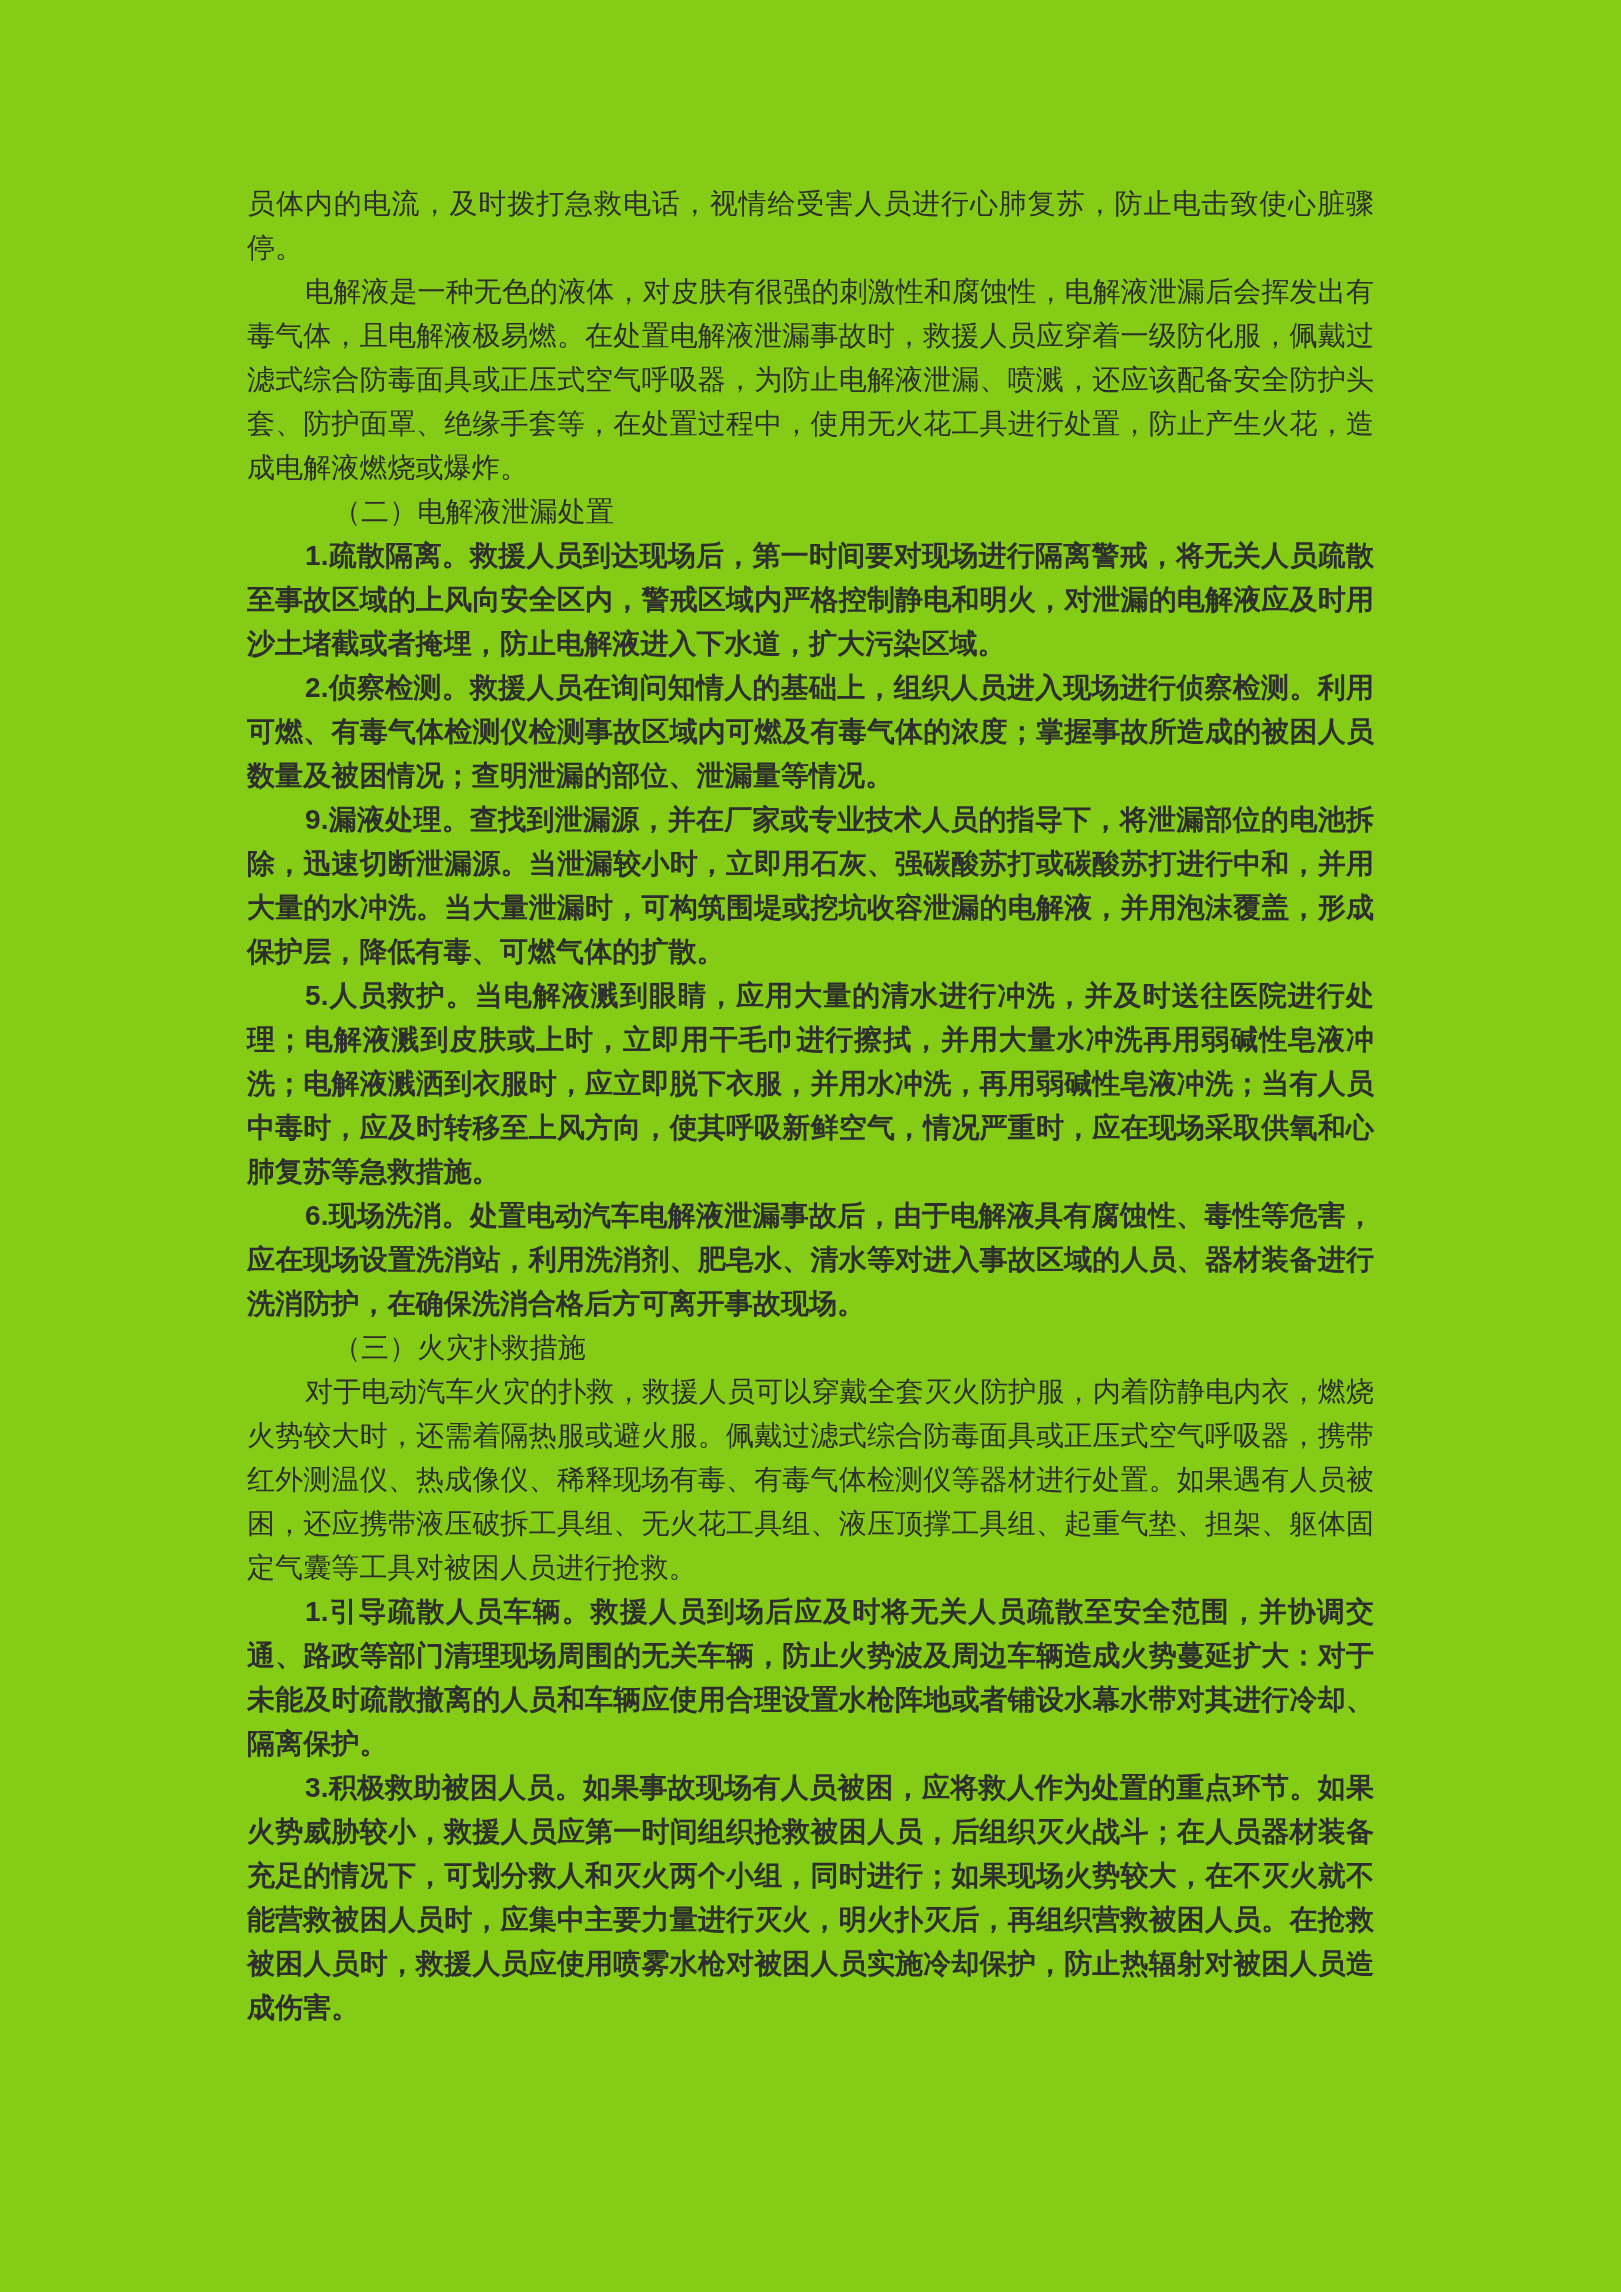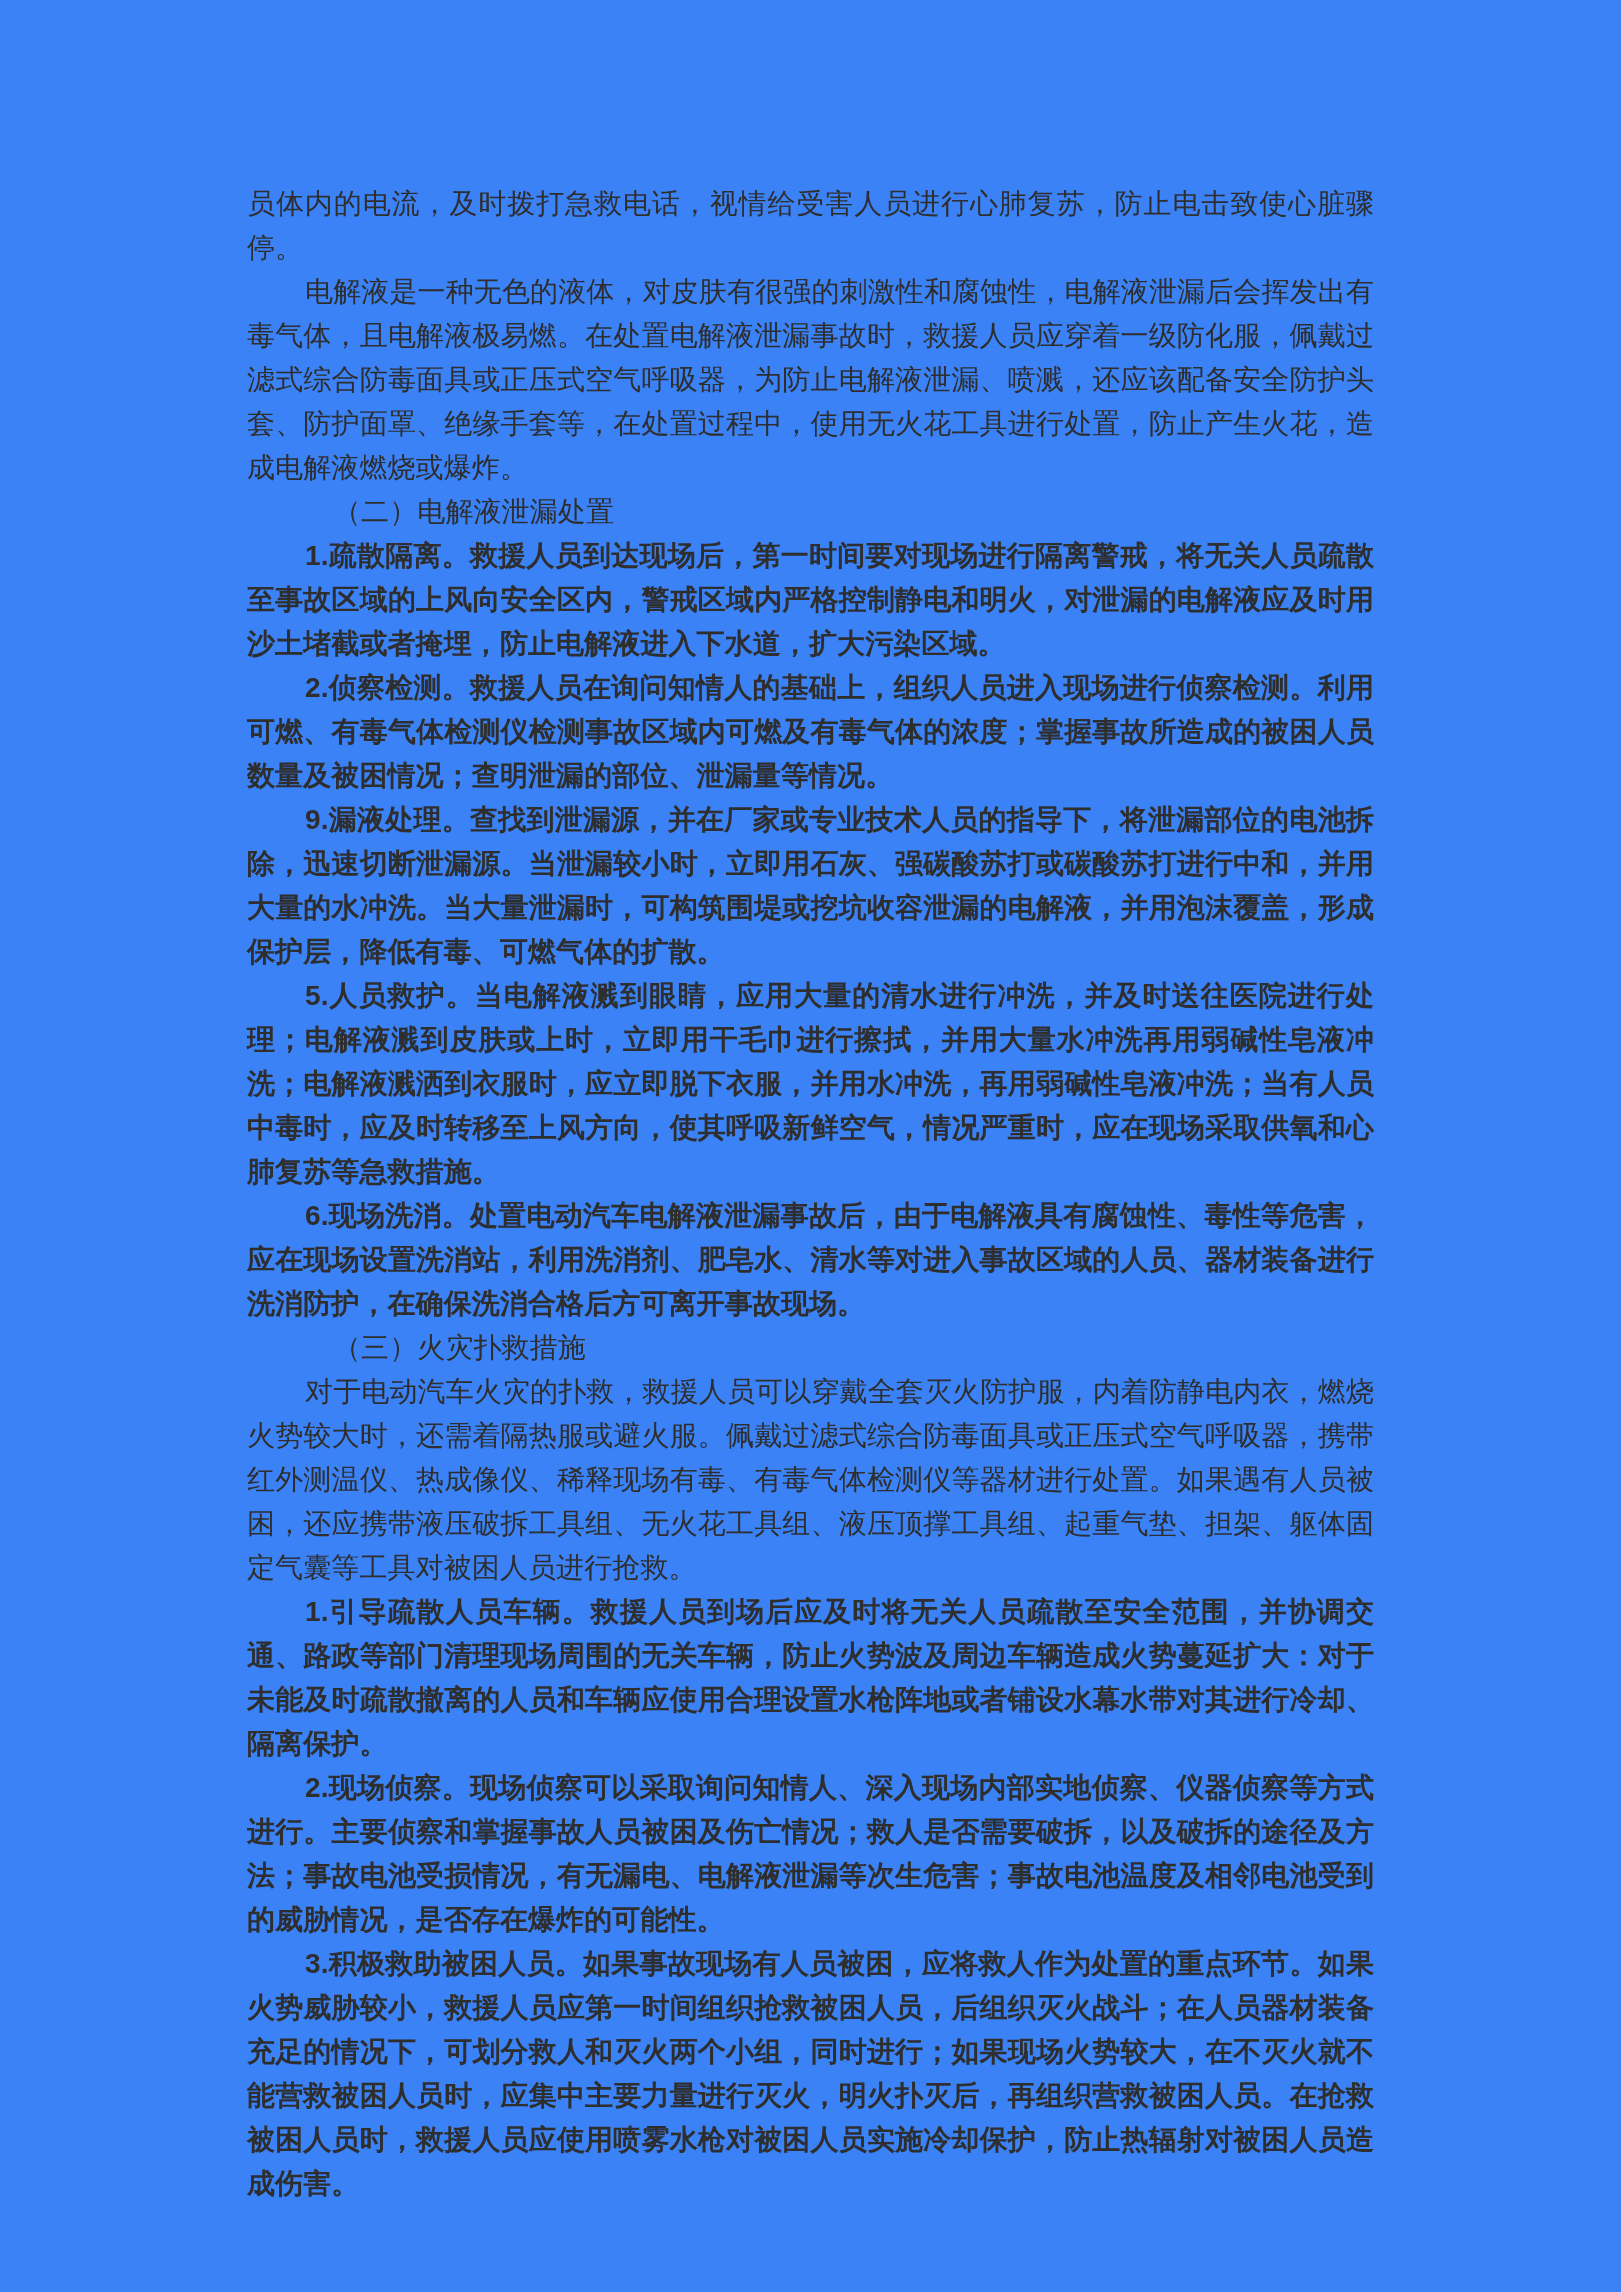--- a/index.html
+++ b/index.html
@@ -4,21 +4,21 @@
 <style>
   html, body {
     margin: 0;
     padding: 0;
     background: #ffffff;
   }
   .page {
     position: relative;
     width: 1621px;
     height: 2293px;
-    background: #3b82f6;
+    background: #84cc16;
     overflow: hidden;
     font-family: "Liberation Sans", "DejaVu Sans", sans-serif;
   }
   .text-block {
     position: absolute;
     left: 247px;
     top: 182px;
     width: 1127px;
   }
   .para {
@@ -71,19 +71,18 @@
     <p class="para item">5.人员救护。当电解液溅到眼睛，应用大量的清水进行冲洗，并及时送往医院进行处理；电解液溅到皮肤或上时，立即用干毛巾进行擦拭，并用大量水冲洗再用弱碱性皂液冲洗；电解液溅洒到衣服时，应立即脱下衣服，并用水冲洗，再用弱碱性皂液冲洗；当有人员中毒时，应及时转移至上风方向，使其呼吸新鲜空气，情况严重时，应在现场采取供氧和心肺复苏等急救措施。</p>
 
     <p class="para item">6.现场洗消。处置电动汽车电解液泄漏事故后，由于电解液具有腐蚀性、毒性等危害，应在现场设置洗消站，利用洗消剂、肥皂水、清水等对进入事故区域的人员、器材装备进行洗消防护，在确保洗消合格后方可离开事故现场。</p>
 
     <p class="para heading">（三）火灾扑救措施</p>
 
     <p class="para body">对于电动汽车火灾的扑救，救援人员可以穿戴全套灭火防护服，内着防静电内衣，燃烧火势较大时，还需着隔热服或避火服。佩戴过滤式综合防毒面具或正压式空气呼吸器，携带红外测温仪、热成像仪、稀释现场有毒、有毒气体检测仪等器材进行处置。如果遇有人员被困，还应携带液压破拆工具组、无火花工具组、液压顶撑工具组、起重气垫、担架、躯体固定气囊等工具对被困人员进行抢救。</p>
 
     <p class="para item">1.引导疏散人员车辆。救援人员到场后应及时将无关人员疏散至安全范围，并协调交通、路政等部门清理现场周围的无关车辆，防止火势波及周边车辆造成火势蔓延扩大：对于未能及时疏散撤离的人员和车辆应使用合理设置水枪阵地或者铺设水幕水带对其进行冷却、隔离保护。</p>
 
-    <p class="para item">2.现场侦察。现场侦察可以采取询问知情人、深入现场内部实地侦察、仪器侦察等方式进行。主要侦察和掌握事故人员被困及伤亡情况；救人是否需要破拆，以及破拆的途径及方法；事故电池受损情况，有无漏电、电解液泄漏等次生危害；事故电池温度及相邻电池受到的威胁情况，是否存在爆炸的可能性。</p>
 
     <p class="para item">3.积极救助被困人员。如果事故现场有人员被困，应将救人作为处置的重点环节。如果火势威胁较小，救援人员应第一时间组织抢救被困人员，后组织灭火战斗；在人员器材装备充足的情况下，可划分救人和灭火两个小组，同时进行；如果现场火势较大，在不灭火就不能营救被困人员时，应集中主要力量进行灭火，明火扑灭后，再组织营救被困人员。在抢救被困人员时，救援人员应使用喷雾水枪对被困人员实施冷却保护，防止热辐射对被困人员造成伤害。</p>
 
   </div>
 </div>
 
 
 </body></html>

